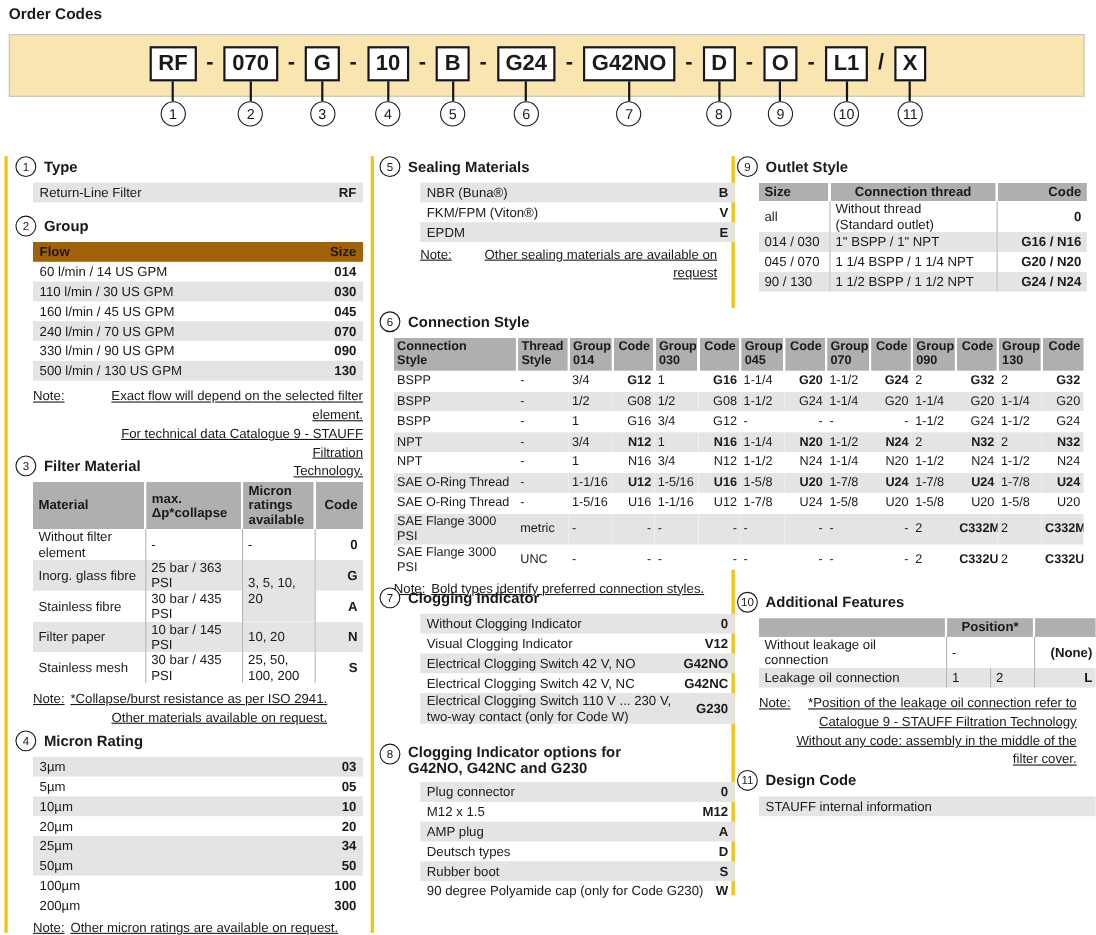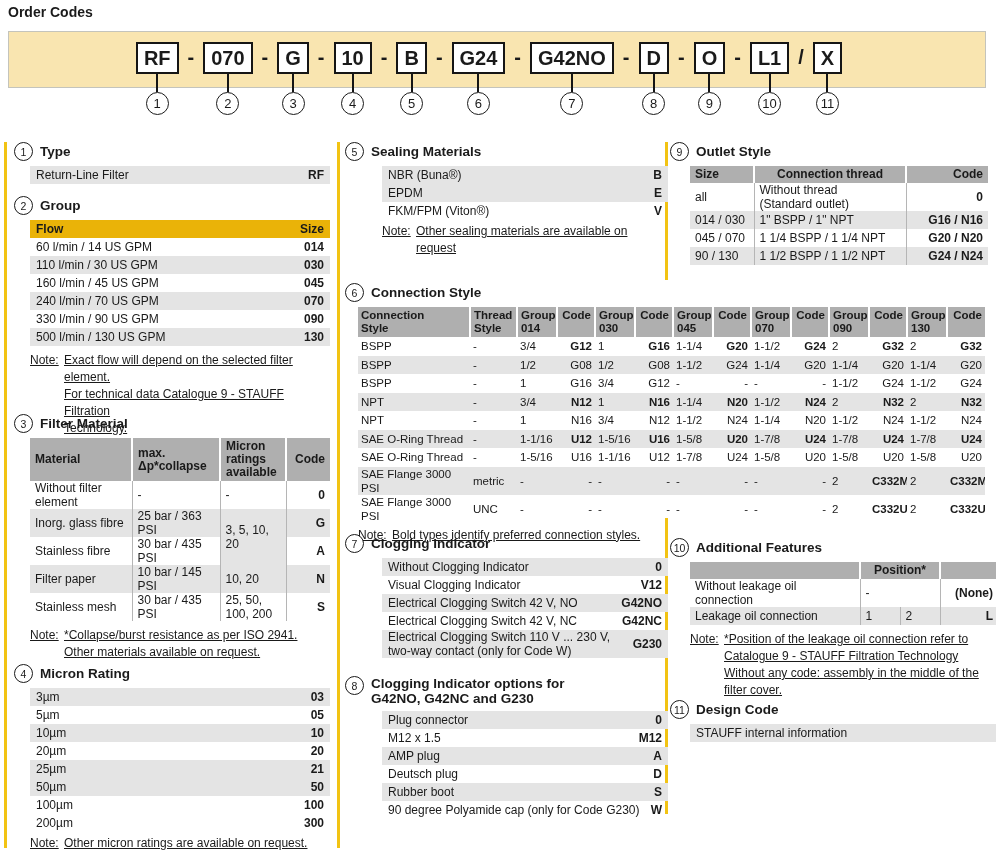--- a/index.html
+++ b/index.html
@@ -33,25 +33,25 @@
   .sec-body.m20{margin-left:20px;}
   .sec-body.m13{margin-left:13px;}
   
   .list{width:300px;font-size:12px;}
   .list.w286{width:286px;}
   .list.w298{width:334px;}
   .list-row{display:flex;justify-content:space-between;align-items:center;min-height:18px;padding:0 6px;line-height:14px;}
   .list-row .lbl{white-space:pre-line;text-align:left;}
   .list-row .code{font-weight:bold;text-align:right;margin-left:8px;white-space:nowrap;}
   .stripe{background:#E4E4E4;}
-  .hdr{background:#eab308;font-weight:bold;}
+  .hdr{background:#a16207;font-weight:bold;}
   
   .note{display:flex;margin-top:6px;font-size:12px;line-height:17px;text-decoration:underline;}
   .note .nl{flex:none;width:34px;}
-  .note .nt{white-space:pre-line;}
+  .note .nt{white-space:pre-line;text-align:right;}
   
   table{border-collapse:collapse;table-layout:fixed;font-size:12px;}
   th,td{padding:0 5px;white-space:pre-line;overflow:hidden;}
   th{background:#AFAFAF;text-align:left;font-weight:bold;vertical-align:middle;line-height:13px;padding-top:2px;padding-bottom:2px;}
   .sep-w{border-left:2px solid #fff;}
   .sep-g{border-left:1px solid #b5b5b5;}
   .code-h{text-align:right;}
   .code-c{text-align:right;font-weight:bold;}
   td{height:18px;line-height:14px;vertical-align:middle;}
   
@@ -332,21 +332,21 @@
       <div class="list-row stripe">
         <span class="lbl">10µm</span>
         <span class="code">10</span>
       </div>
       <div class="list-row">
         <span class="lbl">20µm</span>
         <span class="code">20</span>
       </div>
       <div class="list-row stripe">
         <span class="lbl">25µm</span>
-        <span class="code">21</span>
+        <span class="code">34</span>
       </div>
       <div class="list-row stripe">
         <span class="lbl">50µm</span>
         <span class="code">50</span>
       </div>
       <div class="list-row">
         <span class="lbl">100µm</span>
         <span class="code">100</span>
       </div>
       <div class="list-row">
@@ -363,27 +363,27 @@
 <div class="abs" style="left:345px;top:142px;width:307px;">
   <div class="sec-head">
       <span class="circ">5</span>
       <span class="sec-title">Sealing Materials</span>
     </div>
   <div class="sec-body m21 list w286">
     <div class="list-row stripe">
         <span class="lbl">NBR (Buna®)</span>
         <span class="code">B</span>
       </div>
+      <div class="list-row">
+        <span class="lbl">FKM/FPM (Viton®)</span>
+        <span class="code">V</span>
+      </div>
       <div class="list-row stripe">
         <span class="lbl">EPDM</span>
         <span class="code">E</span>
-      </div>
-      <div class="list-row">
-        <span class="lbl">FKM/FPM (Viton®)</span>
-        <span class="code">V</span>
       </div>
   </div>
   <div class="sec-body m21 note" style="margin-top:3px;">
     <span class="nl">Note:</span>
     <span class="nt">Other sealing materials are available on request</span>
   </div>
 </div>
 
 <div class="abs" style="left:345px;top:283px;width:643px;">
   <div class="sec-head">
@@ -631,21 +631,21 @@
       </div>
       <div class="list-row">
         <span class="lbl">M12 x 1.5</span>
         <span class="code">M12</span>
       </div>
       <div class="list-row stripe">
         <span class="lbl">AMP plug</span>
         <span class="code">A</span>
       </div>
       <div class="list-row">
-        <span class="lbl">Deutsch plug</span>
+        <span class="lbl">Deutsch types</span>
         <span class="code">D</span>
       </div>
       <div class="list-row stripe">
         <span class="lbl">Rubber boot</span>
         <span class="code">S</span>
       </div>
       <div class="list-row">
         <span class="lbl">90 degree Polyamide cap (only for Code G230)</span>
         <span class="code">W</span>
       </div>

